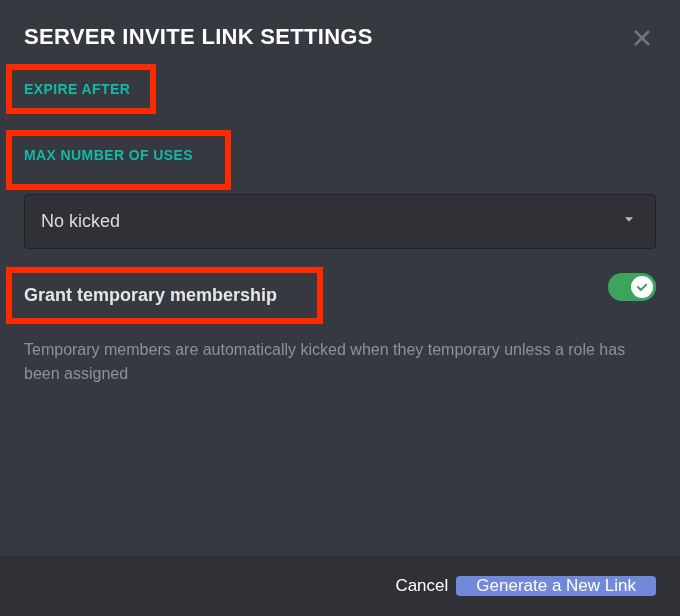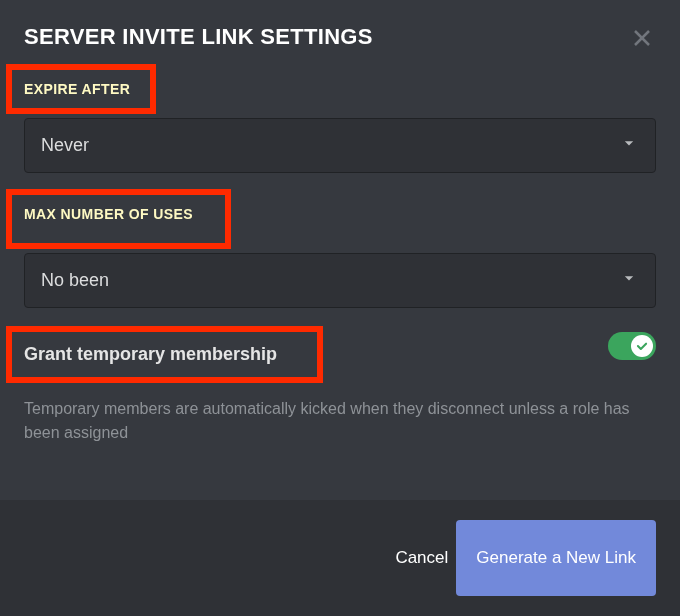--- a/index.html
+++ b/index.html
@@ -45,21 +45,21 @@
     }
     .close-icon svg {
       width: 24px;
       height: 24px;
     }
     .content {
       flex: 1;
       padding: 0 24px;
     }
     .section-label {
-      color: #fef9c3;
+      color: #14b8a6;
       font-size: 14px;
       font-weight: 700;
       letter-spacing: 0.4px;
       text-transform: uppercase;
       margin-top: 20px;
       margin-bottom: 12px;
       display: inline-block;
     }
     .highlight-box {
       border: 6px solid #ff2a00;
@@ -151,21 +151,21 @@
       font-weight: 500;
       cursor: pointer;
       background: transparent;
       border: none;
     }
     .generate-btn {
       background: #7289da;
       color: #ffffff;
       font-size: 17px;
       font-weight: 500;
-      padding: 28px 20px;
+      padding: 0 20px;
       border-radius: 4px;
       border: none;
       cursor: pointer;
     }
   </style>
 </head>
 <body>
 
 <div class="modal">
   <div class="header">
@@ -175,56 +175,48 @@
         <line x1="5" y1="5" x2="19" y2="19"></line>
         <line x1="19" y1="5" x2="5" y2="19"></line>
       </svg>
     </div>
   </div>
 
   <div class="content">
     <div class="highlight-box highlight-expire">
       <span class="section-label" style="margin:0">EXPIRE AFTER</span>
     </div>
-    <div class="select-field">
-      <span>Never</span>
-      <span>
-        <svg class="chevron-down" viewBox="0 0 24 24" fill="currentColor">
-          <path d="M7 10l5 5 5-5z"></path>
-        </svg>
-      </span>
-    </div>
 
     <div style="margin-top:16px">
       <div class="highlight-box highlight-maxuses">
         <span class="section-label" style="margin:0">MAX NUMBER OF USES</span>
       </div>
     </div>
     <div class="select-field">
-      <span>No been</span>
+      <span>No kicked</span>
       <span>
         <svg class="chevron-down" viewBox="0 0 24 24" fill="currentColor">
           <path d="M7 10l5 5 5-5z"></path>
         </svg>
       </span>
     </div>
 
     <div class="grant-row">
       <div class="highlight-box highlight-grant">
         <span class="grant-label">Grant temporary membership</span>
       </div>
       <div class="toggle">
         <div class="toggle-thumb">
           <svg viewBox="0 0 24 24" fill="none" stroke="#3ba55d" stroke-width="3.5" stroke-linecap="round" stroke-linejoin="round">
             <polyline points="5 12 10 17 19 8"></polyline>
           </svg>
         </div>
       </div>
     </div>
 
-    <div class="description">Temporary members are automatically kicked when they disconnect unless a role has been assigned</div>
+    <div class="description">Temporary members are automatically kicked when they temporary unless a role has been assigned</div>
   </div>
 
   <div class="footer">
     <button class="cancel-btn">Cancel</button>
     <button class="generate-btn">Generate a New Link</button>
   </div>
 </div>
 
 </body></html>

